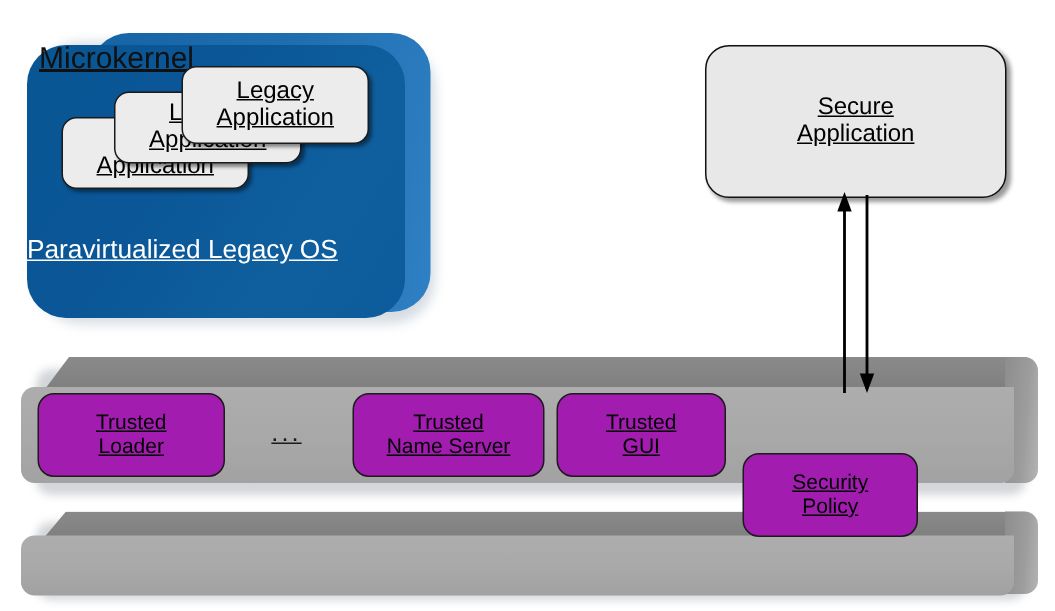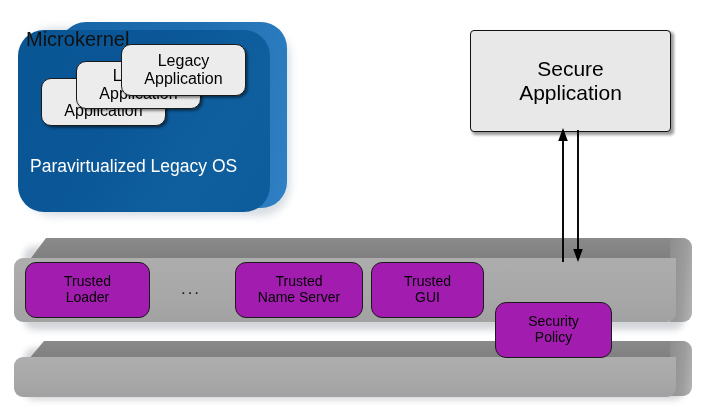--- a/index.html
+++ b/index.html
@@ -21,20 +21,21 @@
 
   
   .ctr {
     position: absolute;
     display: flex;
     align-items: center;
     justify-content: center;
     text-align: center;
     line-height: 1.12;
     white-space: pre-line;
+    text-decoration: underline;
   }
 
   
   #vm-shadow {
     position: absolute;
     left: 24px;
     top: 28px;
     width: 266px;
     height: 188px;
     border-radius: 30px;
@@ -54,21 +55,21 @@
     position: absolute;
     left: 18px;
     top: 30px;
     width: 252px;
     height: 182px;
     border-radius: 26px;
     background: linear-gradient(122deg, #095694 0%, #0a5697 38%, #0f5f9e 72%, #0d5b9a 100%);
   }
   #vm-label {
     position: absolute;
-    left: 30px;
+    left: 18px;
     top: 152px;
     width: 240px;
     height: 30px;
     color: #ffffff;
     font-size: 17.5px;
     justify-content: flex-start;
     text-align: left;
   }
 
   
@@ -87,24 +88,24 @@
 
   
   #secure-app {
     position: absolute;
     left: 470px;
     top: 30px;
     width: 199px;
     height: 100px;
     background: #e8e8e8;
     border: 1.8px solid #111111;
-    border-radius: 4px;
+    border-radius: 16px;
     box-shadow: 2.5px 2.5px 3px rgba(0,0,0,0.4);
     color: #000000;
-    font-size: 21px;
+    font-size: 16px;
     z-index: 6;
   }
 
   
   #arrows { position: absolute; left: 0; top: 0; width: 703px; height: 407px; z-index: 7; pointer-events: none; }
 
   
   #mid-bar-wrap {
     position: absolute;
     left: 14px;

